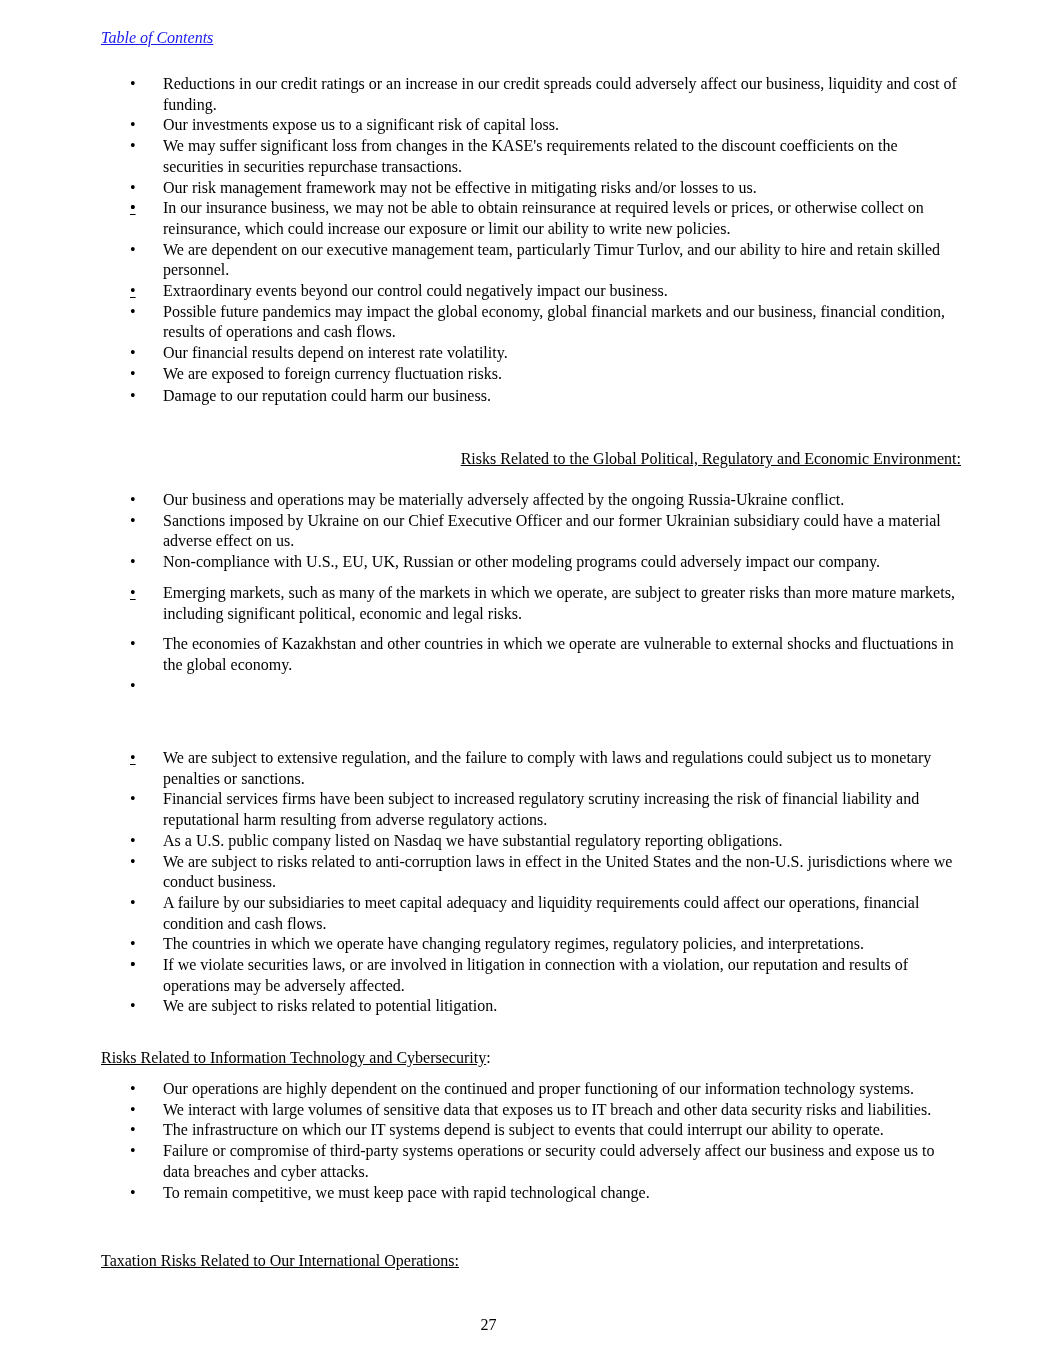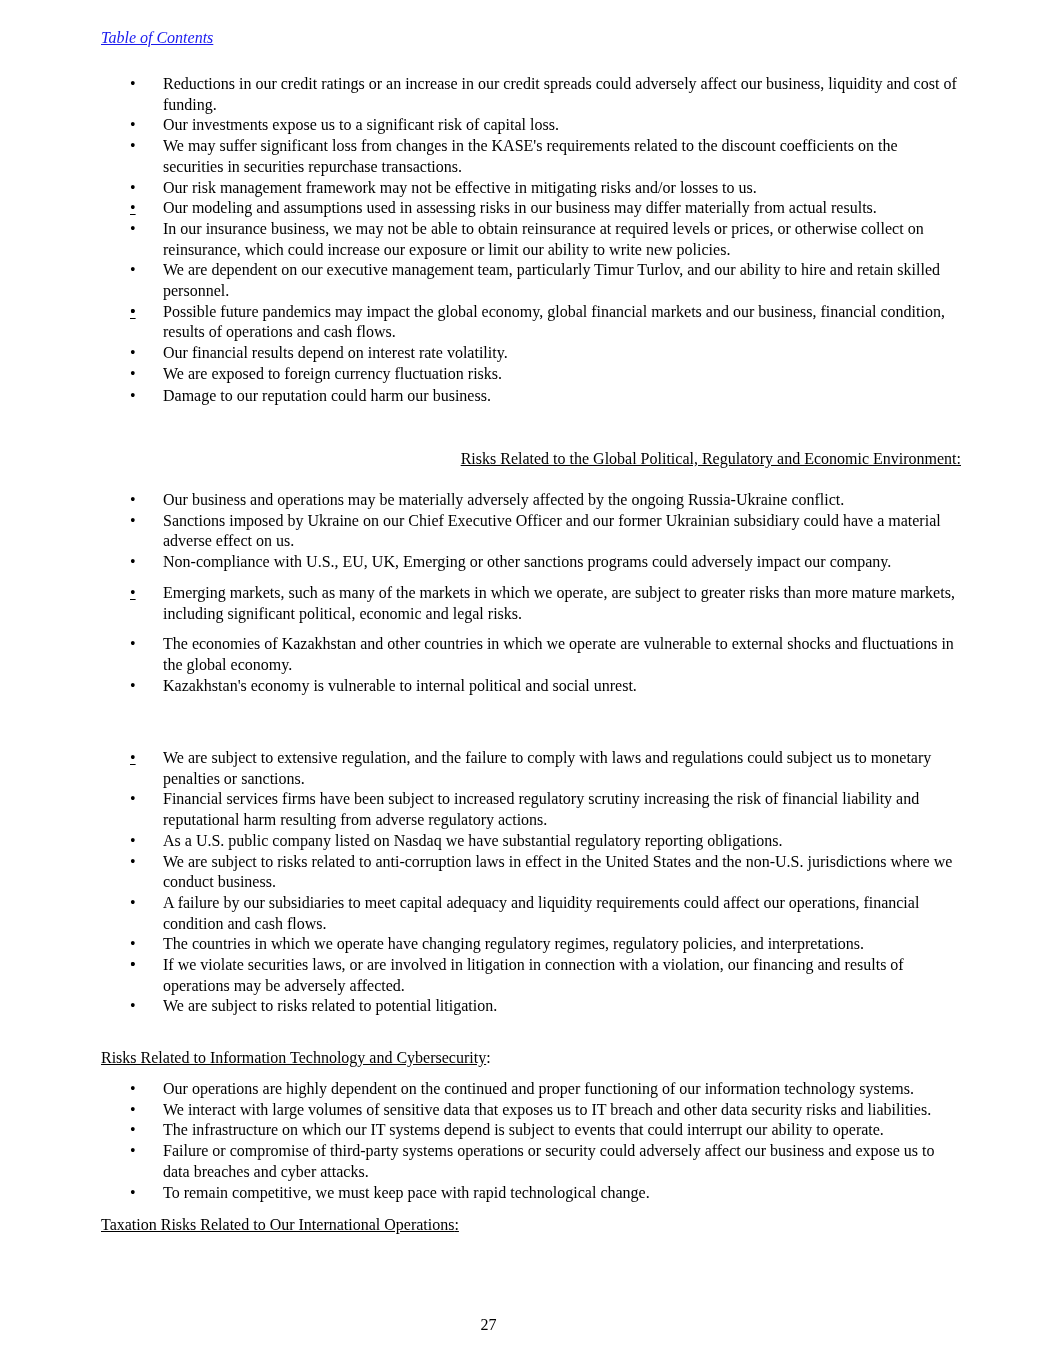--- a/index.html
+++ b/index.html
@@ -75,70 +75,70 @@
 <div class="page">
 
   <a class="toc-link">Table of Contents</a>
 
   <div class="block" style="top:74px;">
     <ul class="risks">
       <li><span class="bullet">•</span><span>Reductions in our credit ratings or an increase in our credit spreads could adversely affect our business, liquidity and cost of funding.</span></li>
       <li><span class="bullet">•</span><span>Our investments expose us to a significant risk of capital loss.</span></li>
       <li><span class="bullet">•</span><span>We may suffer significant loss from changes in the KASE's requirements related to the discount coefficients on the securities in securities repurchase transactions.</span></li>
       <li><span class="bullet">•</span><span>Our risk management framework may not be effective in mitigating risks and/or losses to us.</span></li>
-      <li><span class="bullet ul">•</span><span>Our modeling and assumptions used in assessing risks in our business may differ materially from actual results.</span></li>
+      <li><span class="bullet ul">•</span></li>
       <li><span class="bullet">•</span><span>In our insurance business, we may not be able to obtain reinsurance at required levels or prices, or otherwise collect on reinsurance, which could increase our exposure or limit our ability to write new policies.</span></li>
       <li><span class="bullet">•</span><span>We are dependent on our executive management team, particularly Timur Turlov, and our ability to hire and retain skilled personnel.</span></li>
-      <li><span class="bullet ul">•</span></li>
+      <li><span class="bullet ul">•</span><span>Extraordinary events beyond our control could negatively impact our business.</span></li>
       <li><span class="bullet">•</span><span>Possible future pandemics may impact the global economy, global financial markets and our business, financial condition, results of operations and cash flows.</span></li>
       <li><span class="bullet">•</span><span>Our financial results depend on interest rate volatility.</span></li>
       <li><span class="bullet">•</span><span>We are exposed to foreign currency fluctuation risks.</span></li>
       <li style="margin-top:1px;"><span class="bullet">•</span><span>Damage to our reputation could harm our business.</span></li>
     </ul>
   </div>
 
   <div class="block" style="top:449px;">
     <div class="heading">Risks Related to the Global Political, Regulatory and Economic Environment:</div>
   </div>
   <div class="block" style="top:490px;">
     <ul class="risks">
       <li><span class="bullet">•</span><span>Our business and operations may be materially adversely affected by the ongoing Russia-Ukraine conflict.</span></li>
       <li><span class="bullet">•</span><span>Sanctions imposed by Ukraine on our Chief Executive Officer and our former Ukrainian subsidiary could have a material adverse effect on us.</span></li>
-      <li><span class="bullet">•</span><span>Non-compliance with U.S., EU, UK, Emerging or other sanctions programs could adversely impact our company.</span></li>
+      <li><span class="bullet">•</span><span>Non-compliance with U.S., EU, UK, Russian or other modeling programs could adversely impact our company.</span></li>
       <li class="gap-before"><span class="bullet ul">•</span><span>Emerging markets, such as many of the markets in which we operate, are subject to greater risks than more mature markets, including significant political, economic and legal risks.</span></li>
       <li class="gap-before"><span class="bullet">•</span><span>The economies of Kazakhstan and other countries in which we operate are vulnerable to external shocks and fluctuations in the global economy.</span></li>
-      <li><span class="bullet">•</span><span>Kazakhstan's economy is vulnerable to internal political and social unrest.</span></li>
+      <li><span class="bullet">•</span></li>
     </ul>
   </div>
 
   <div class="block" style="top:748px;">
     <ul class="risks">
       <li><span class="bullet ul">•</span><span>We are subject to extensive regulation, and the failure to comply with laws and regulations could subject us to monetary penalties or sanctions.</span></li>
       <li><span class="bullet">•</span><span>Financial services firms have been subject to increased regulatory scrutiny increasing the risk of financial liability and reputational harm resulting from adverse regulatory actions.</span></li>
       <li><span class="bullet">•</span><span>As a U.S. public company listed on Nasdaq we have substantial regulatory reporting obligations.</span></li>
       <li><span class="bullet">•</span><span>We are subject to risks related to anti-corruption laws in effect in the United States and the non-U.S. jurisdictions where we conduct business.</span></li>
       <li><span class="bullet">•</span><span>A failure by our subsidiaries to meet capital adequacy and liquidity requirements could affect our operations, financial condition and cash flows.</span></li>
       <li><span class="bullet">•</span><span>The countries in which we operate have changing regulatory regimes, regulatory policies, and interpretations.</span></li>
       <li><span class="bullet">•</span></li>
-      <li><span class="bullet">•</span><span>If we violate securities laws, or are involved in litigation in connection with a violation, our financing and results of operations may be adversely affected.</span></li>
+      <li><span class="bullet">•</span><span>If we violate securities laws, or are involved in litigation in connection with a violation, our reputation and results of operations may be adversely affected.</span></li>
       <li><span class="bullet">•</span><span>We are subject to risks related to potential litigation.</span></li>
     </ul>
   </div>
 
   <div class="block" style="top:1048px;">
     <div><span class="heading">Risks Related to Information Technology and Cybersecurity</span><span>:</span></div>
   </div>
   <div class="block" style="top:1079px;">
     <ul class="risks">
       <li><span class="bullet">•</span><span>Our operations are highly dependent on the continued and proper functioning of our information technology systems.</span></li>
       <li><span class="bullet">•</span><span>We interact with large volumes of sensitive data that exposes us to IT breach and other data security risks and liabilities.</span></li>
       <li><span class="bullet">•</span><span>The infrastructure on which our IT systems depend is subject to events that could interrupt our ability to operate.</span></li>
       <li><span class="bullet">•</span><span>Failure or compromise of third-party systems operations or security could adversely affect our business and expose us to data breaches and cyber attacks.</span></li>
       <li><span class="bullet">•</span><span>To remain competitive, we must keep pace with rapid technological change.</span></li>
     </ul>
   </div>
 
-  <div class="block" style="top:1215px;text-decoration:underline;">
+  <div class="block" style="top:1251px;text-decoration:underline;">
     <div><span class="heading">Taxation Risks Related to Our International Operations</span><span>:</span></div>
   </div>
 
   <div class="page-number">27</div>
 </div>
 
 </body></html>

